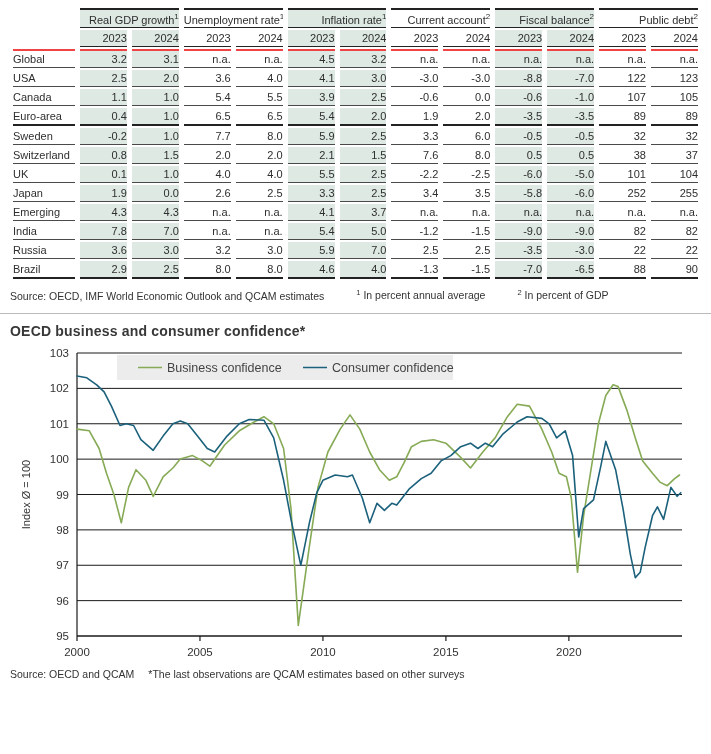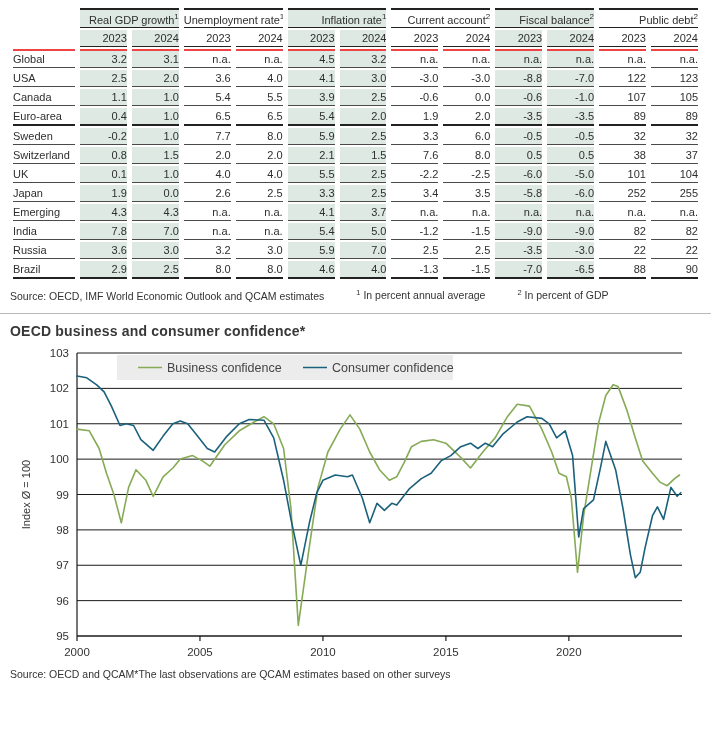--- a/index.html
+++ b/index.html
@@ -78,21 +78,21 @@
   .chart-title{
     margin:9px 0 0 10px;
     font-size:14px;font-weight:bold;color:#383838;
     letter-spacing:.2px;
   }
   svg.chart{display:block;margin-top:2px;}
   .chart-src{
     padding:2px 8px 0 10px;
     font-size:10.5px;color:#333;
   }
-  .chart-src .note{}
+  .chart-src .note{margin-left:14px;}
 </style>
 </head>
 <body>
 
 <div class="page">
 
   <div class="tbl-wrap">
     <table class="macro">
       <colgroup>
         <col class="namecol">

